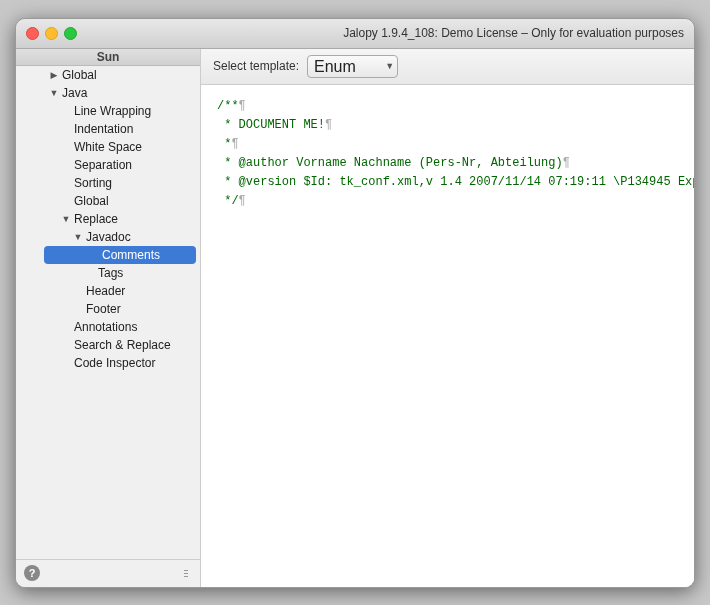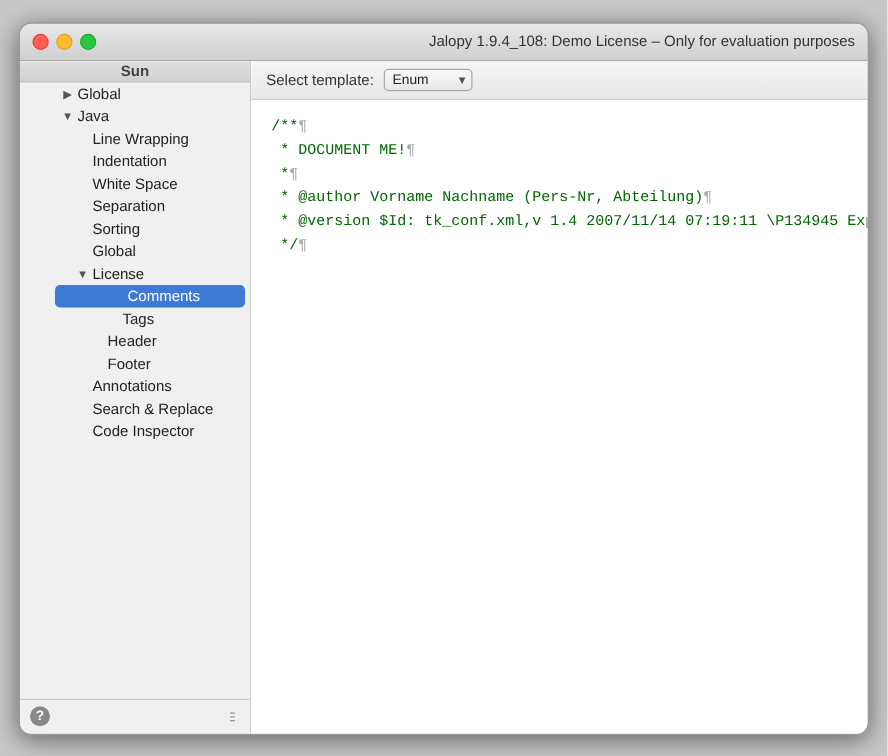--- a/index.html
+++ b/index.html
@@ -175,21 +175,21 @@
       position: relative;
       display: inline-flex;
       align-items: center;
     }
     .template-select {
       appearance: none;
       background: linear-gradient(180deg, #fafafa, #e8e8e8);
       border: 1px solid #aaa;
       border-radius: 4px;
       padding: 2px 20px 2px 6px;
-      font-size: 11px;
+      font-size: 16px;
       color: #222;
       cursor: pointer;
       outline: none;
     }
     .select-arrow {
       position: absolute;
       right: 4px;
       pointer-events: none;
       font-size: 9px;
       color: #555;
@@ -273,23 +273,27 @@
           <span>Sorting</span>
         </div>
 
         <div class="tree-item indent-2">
           <span class="tree-arrow leaf"></span>
           <span>Global</span>
         </div>
 
         <div class="tree-item indent-2">
           <span class="tree-arrow expanded"></span>
-          <span>License</span>
-        </div>
-
+          <span>Replace</span>
+        </div>
+
+        <div class="tree-item indent-3">
+          <span class="tree-arrow expanded"></span>
+          <span>Javadoc</span>
+        </div>
 
         <div class="tree-item indent-4 selected">
           <span class="tree-arrow leaf"></span>
           <span>Comments</span>
         </div>
 
         <div class="tree-item indent-4">
           <span class="tree-arrow leaf"></span>
           <span>Tags</span>
         </div>

